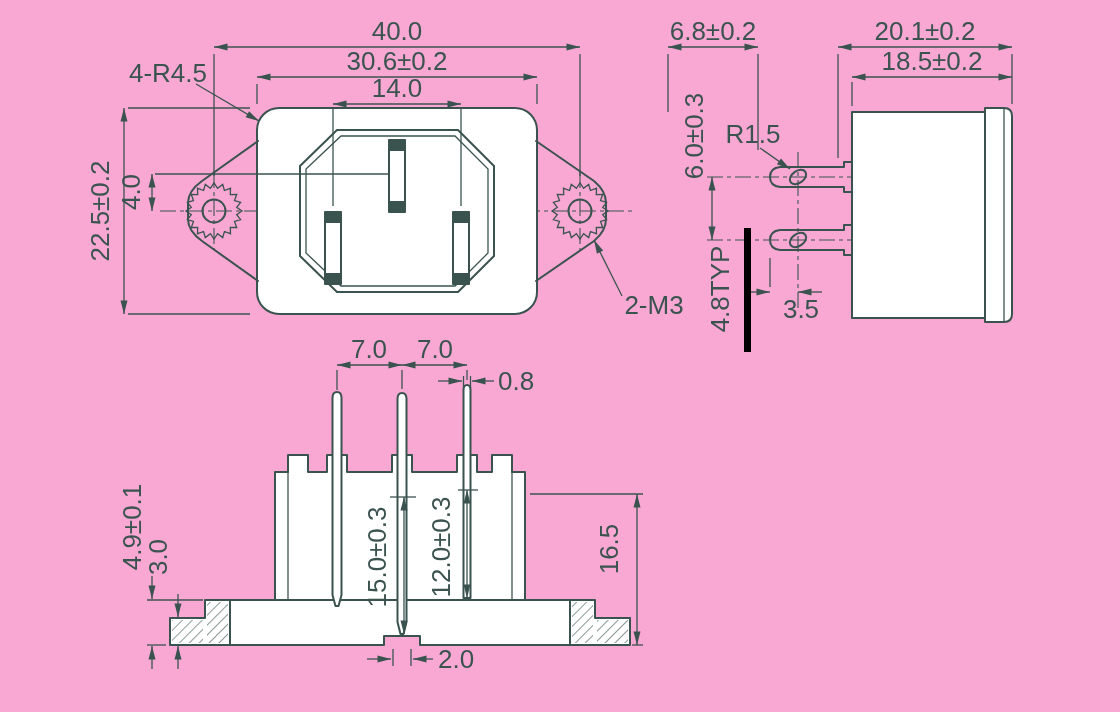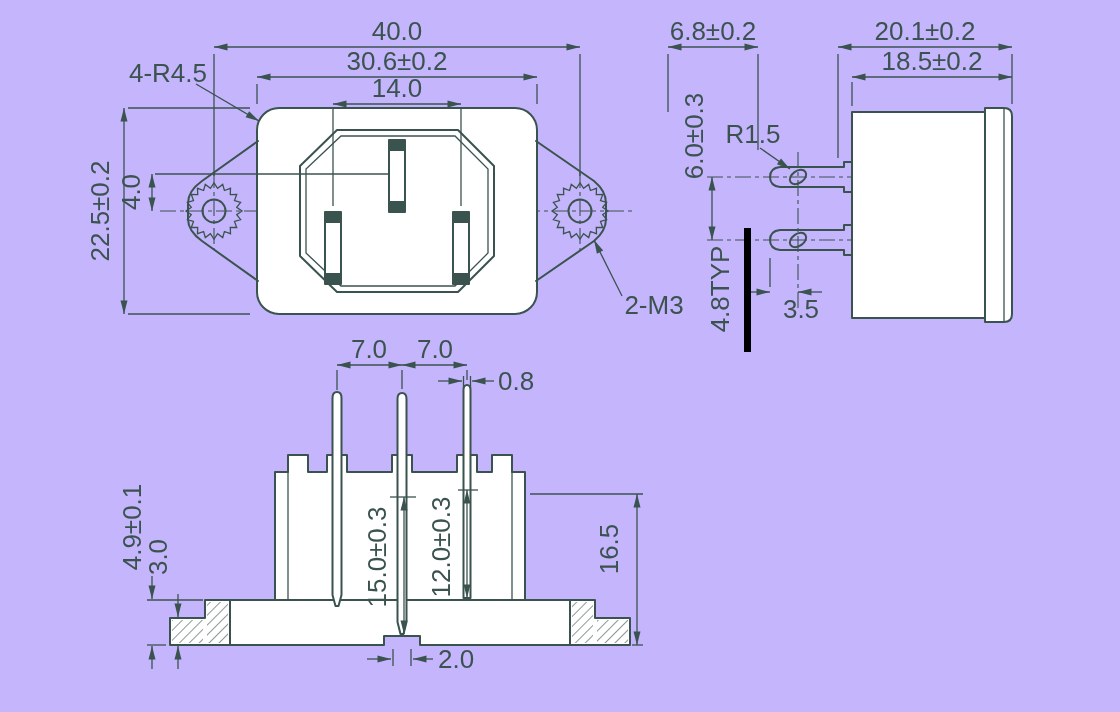--- a/index.html
+++ b/index.html
@@ -1,16 +1,16 @@
 <!DOCTYPE html>
 <html><head>
 <meta charset="utf-8">
 <style>
   html,body { margin:0; padding:0; background:#ffffff; }
-  .stage { width:1120px; height:712px; background:#c4b5fd; position:relative; }
+  .stage { width:1120px; height:712px; background:#f9a8d4; position:relative; }
   svg { display:block; }
   .ol  { fill:none; stroke:#3b534f; stroke-width:2;   stroke-linejoin:round; stroke-linecap:round; }
   .olw { fill:#ffffff; stroke:#3b534f; stroke-width:2; stroke-linejoin:round; }
   .dl  { fill:none; stroke:#3b534f; stroke-width:1.3; }
   .cl  { fill:none; stroke:#3b534f; stroke-width:1.1; stroke-dasharray:16 4 4 4; }
   .cap { fill:#3b534f; stroke:none; }
   .dim { font-family:"Liberation Sans", sans-serif; font-size:26px; fill:#3b534f; }
 </style>
 </head>
 <body>

